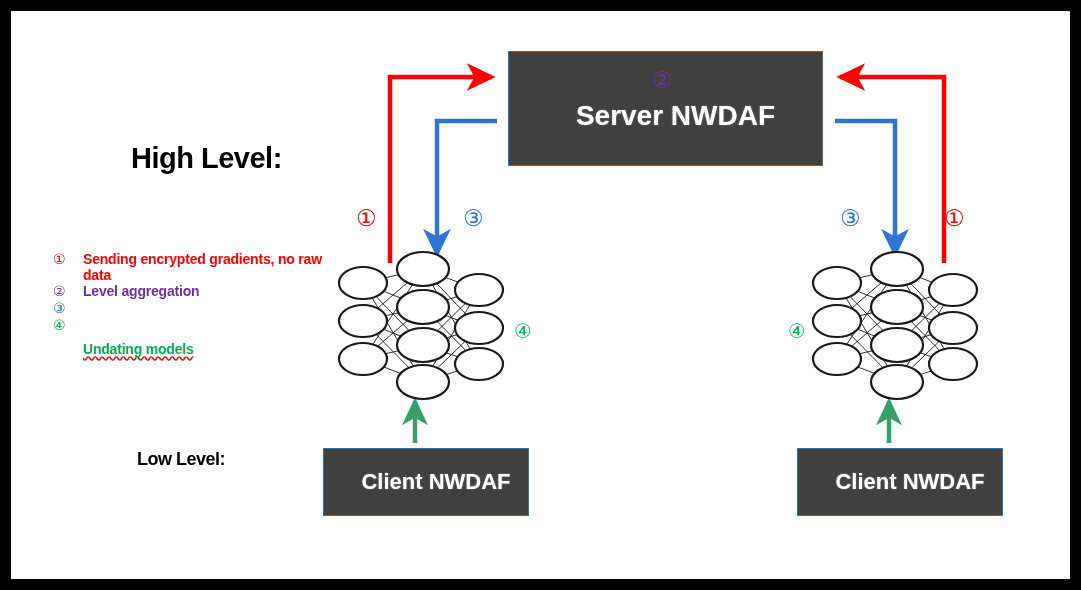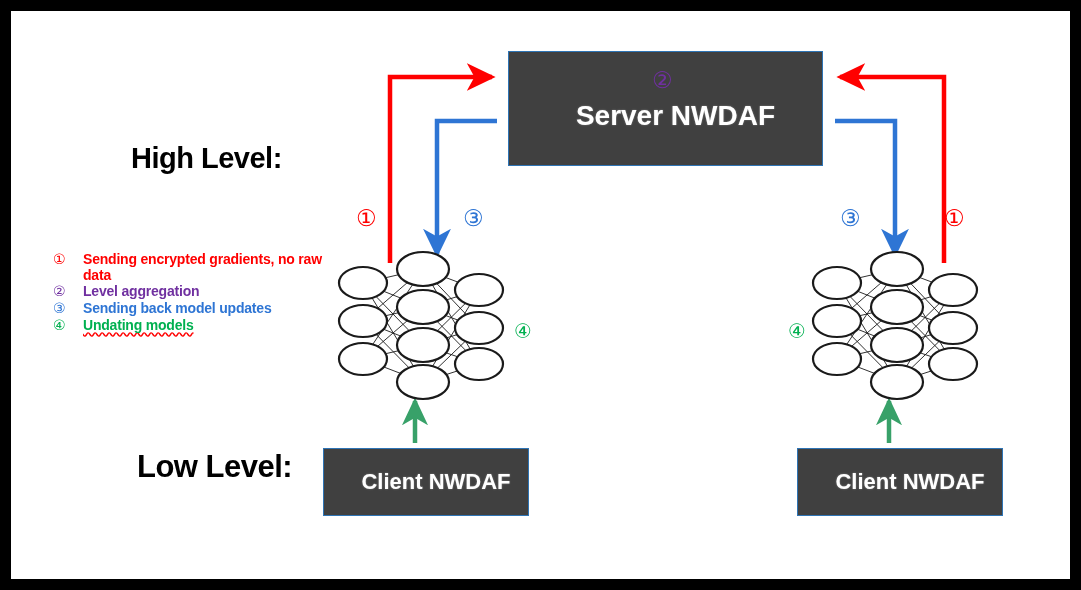--- a/index.html
+++ b/index.html
@@ -41,21 +41,21 @@
     letter-spacing: -0.5px;
   }
   #high-level-label {
     left: 120px;
     top: 131px;
     font-size: 29px;
   }
   #low-level-label {
     left: 126px;
     top: 438px;
-    font-size: 31px;
+    font-size: 18px;
   }
 
   
   .nwdaf-box {
     position: absolute;
     background: #404040;
     border: 1px solid #2E74B5;
     box-sizing: border-box;
     display: flex;
     align-items: center;
@@ -126,20 +126,21 @@
   }
   .legend-text {
     font-size: 14px;
     font-weight: bold;
     letter-spacing: -0.2px;
   }
   .legend-text.spell {
     text-decoration: underline wavy #FF0000;
     text-decoration-skip-ink: none;
     text-underline-offset: 2px;
+    margin-top: 24px;
   }
 
   
   #wires {
     position: absolute;
     left: 0; top: 0;
     width: 1059px;
     height: 568px;
     pointer-events: none;
   }
@@ -308,21 +309,20 @@
       <div class="legend-row">
         <span class="legend-num" style="color: rgb(255, 0, 0);">①</span>
         <span class="legend-text" style="color:#FF0000">Sending encrypted gradients, no raw data</span>
       </div>
       <div class="legend-row">
         <span class="legend-num" style="color:#7030A0">②</span>
         <span class="legend-text" style="color:#7030A0">Level aggregation</span>
       </div>
       <div class="legend-row">
         <span class="legend-num" style="color:#2E75D4">③</span>
-        <span class="legend-text" style="color:#2E75D4">Sending back model updates</span>
       </div>
       <div class="legend-row">
         <span class="legend-num" style="color:#00B050">④</span>
         <span class="legend-text spell" style="color:#00B050">Undating models</span>
       </div>
     </div>
 
   </div>
 </div>
 

